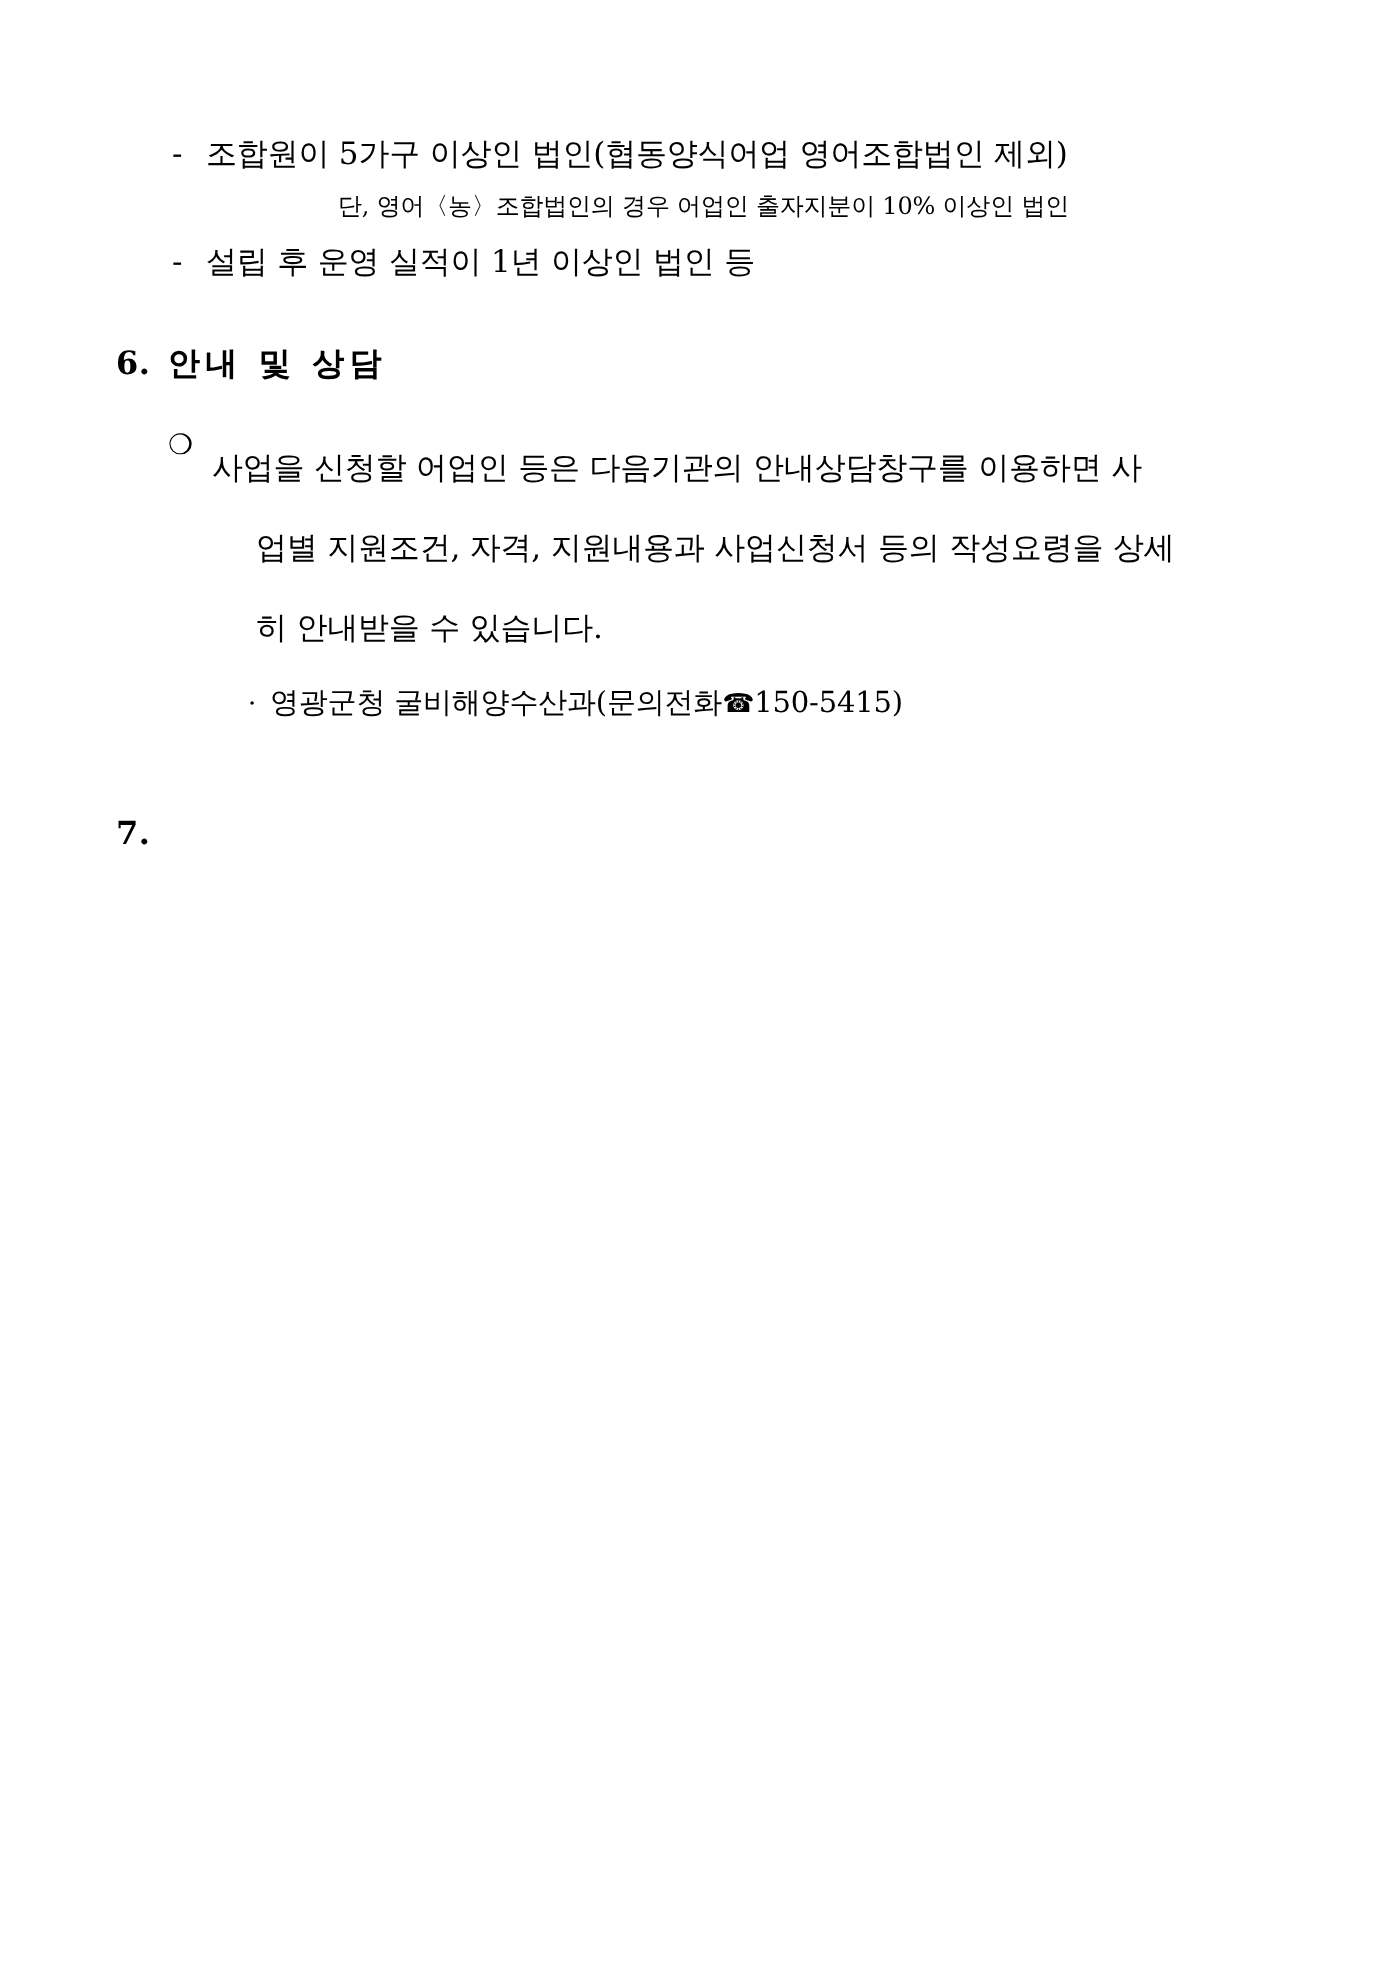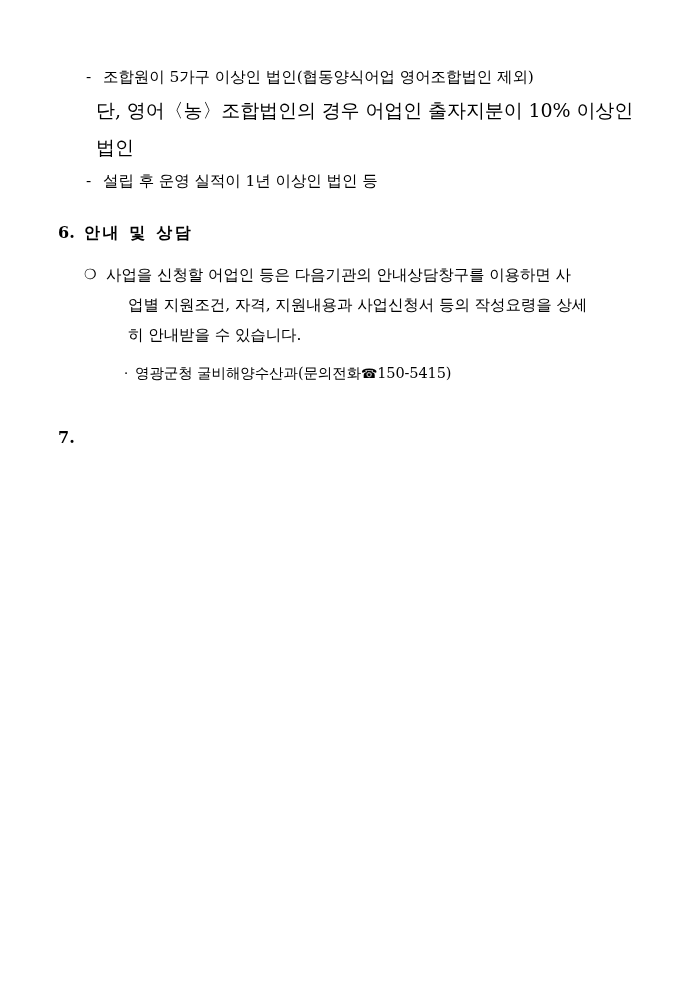--- a/index.html
+++ b/index.html
@@ -37,24 +37,24 @@
   }
   .dash-mark {
     width: 17px;
     flex: 0 0 17px;
     text-align: left;
   }
   .dash-text {
     flex: 1;
   }
   .sub-line {
-    font-size: 19px;
+    font-size: 12px;
     line-height: 1.95;
     letter-spacing: -0.1px;
-    margin-left: 38px;
+    margin-left: 111px;
   }
 
   
   .section-heading {
     display: flex;
     align-items: baseline;
     font-size: 16px;
     font-weight: bold;
     letter-spacing: 0.2px;
     margin-top: 26px;
@@ -85,20 +85,21 @@
     font-size: 15.5px;
     line-height: 1.95;
     letter-spacing: -0.1px;
     text-align: justify;
     text-justify: inter-character;
     padding-right: 6px;
   }
   .circle-body .ln {
     display: block;
     white-space: nowrap;
+    margin-top: 10px;
   }
   .indent-line {
     margin-left: 22px;
   }
 
   
   .contact-line {
     margin-top: 10px;
     margin-left: 66px;
     font-size: 14.5px;

